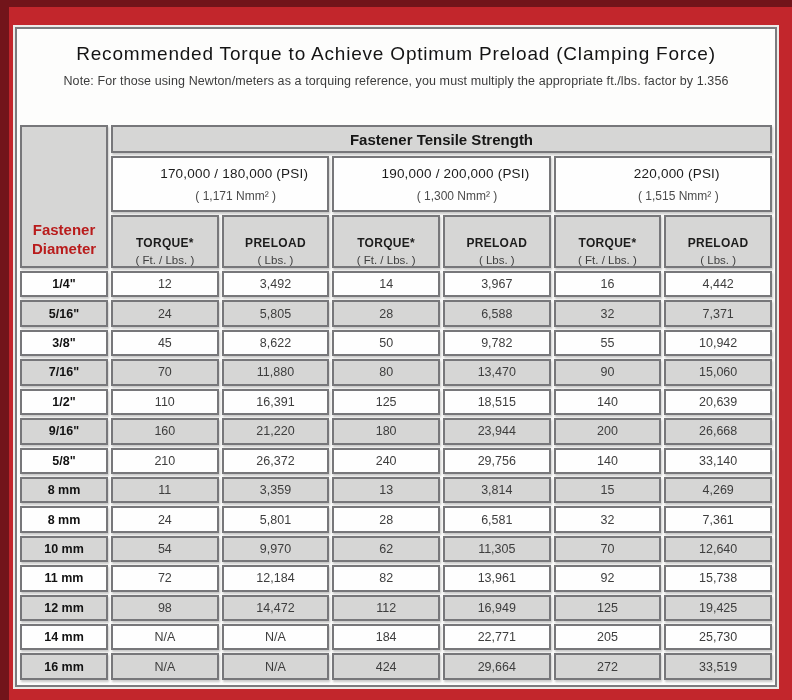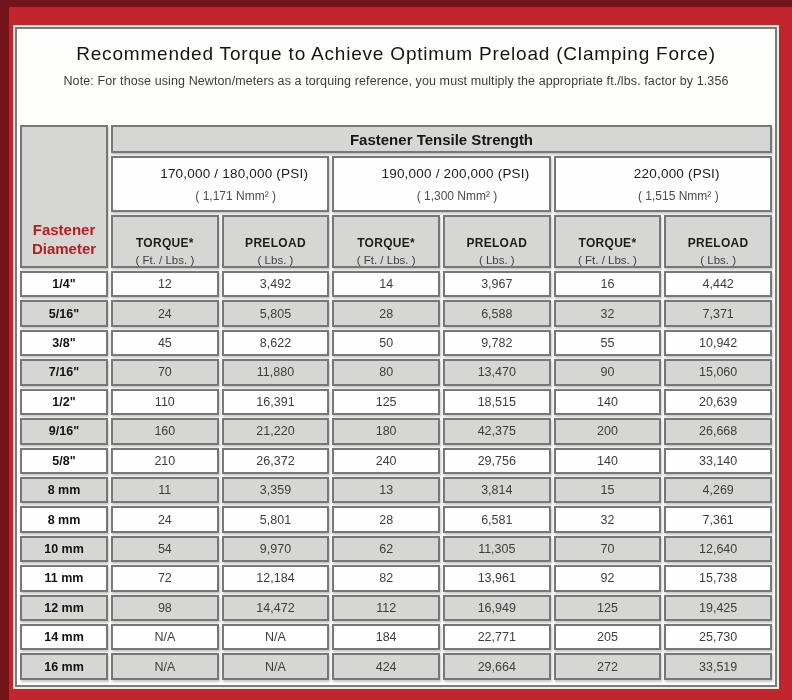--- a/index.html
+++ b/index.html
@@ -235,21 +235,21 @@
           <td class="cell-white value-cell">125</td>
           <td class="cell-white value-cell">18,515</td>
           <td class="cell-white value-cell">140</td>
           <td class="cell-white value-cell">20,639</td>
         </tr>
         <tr>
           <td class="cell-gray diam-cell">9/16"</td>
           <td class="cell-gray value-cell">160</td>
           <td class="cell-gray value-cell">21,220</td>
           <td class="cell-gray value-cell">180</td>
-          <td class="cell-gray value-cell">42,375</td>
+          <td class="cell-gray value-cell">23,944</td>
           <td class="cell-gray value-cell">200</td>
           <td class="cell-gray value-cell">26,668</td>
         </tr>
         <tr>
           <td class="cell-white diam-cell">5/8"</td>
           <td class="cell-white value-cell">210</td>
           <td class="cell-white value-cell">26,372</td>
           <td class="cell-white value-cell">240</td>
           <td class="cell-white value-cell">29,756</td>
           <td class="cell-white value-cell">140</td>

